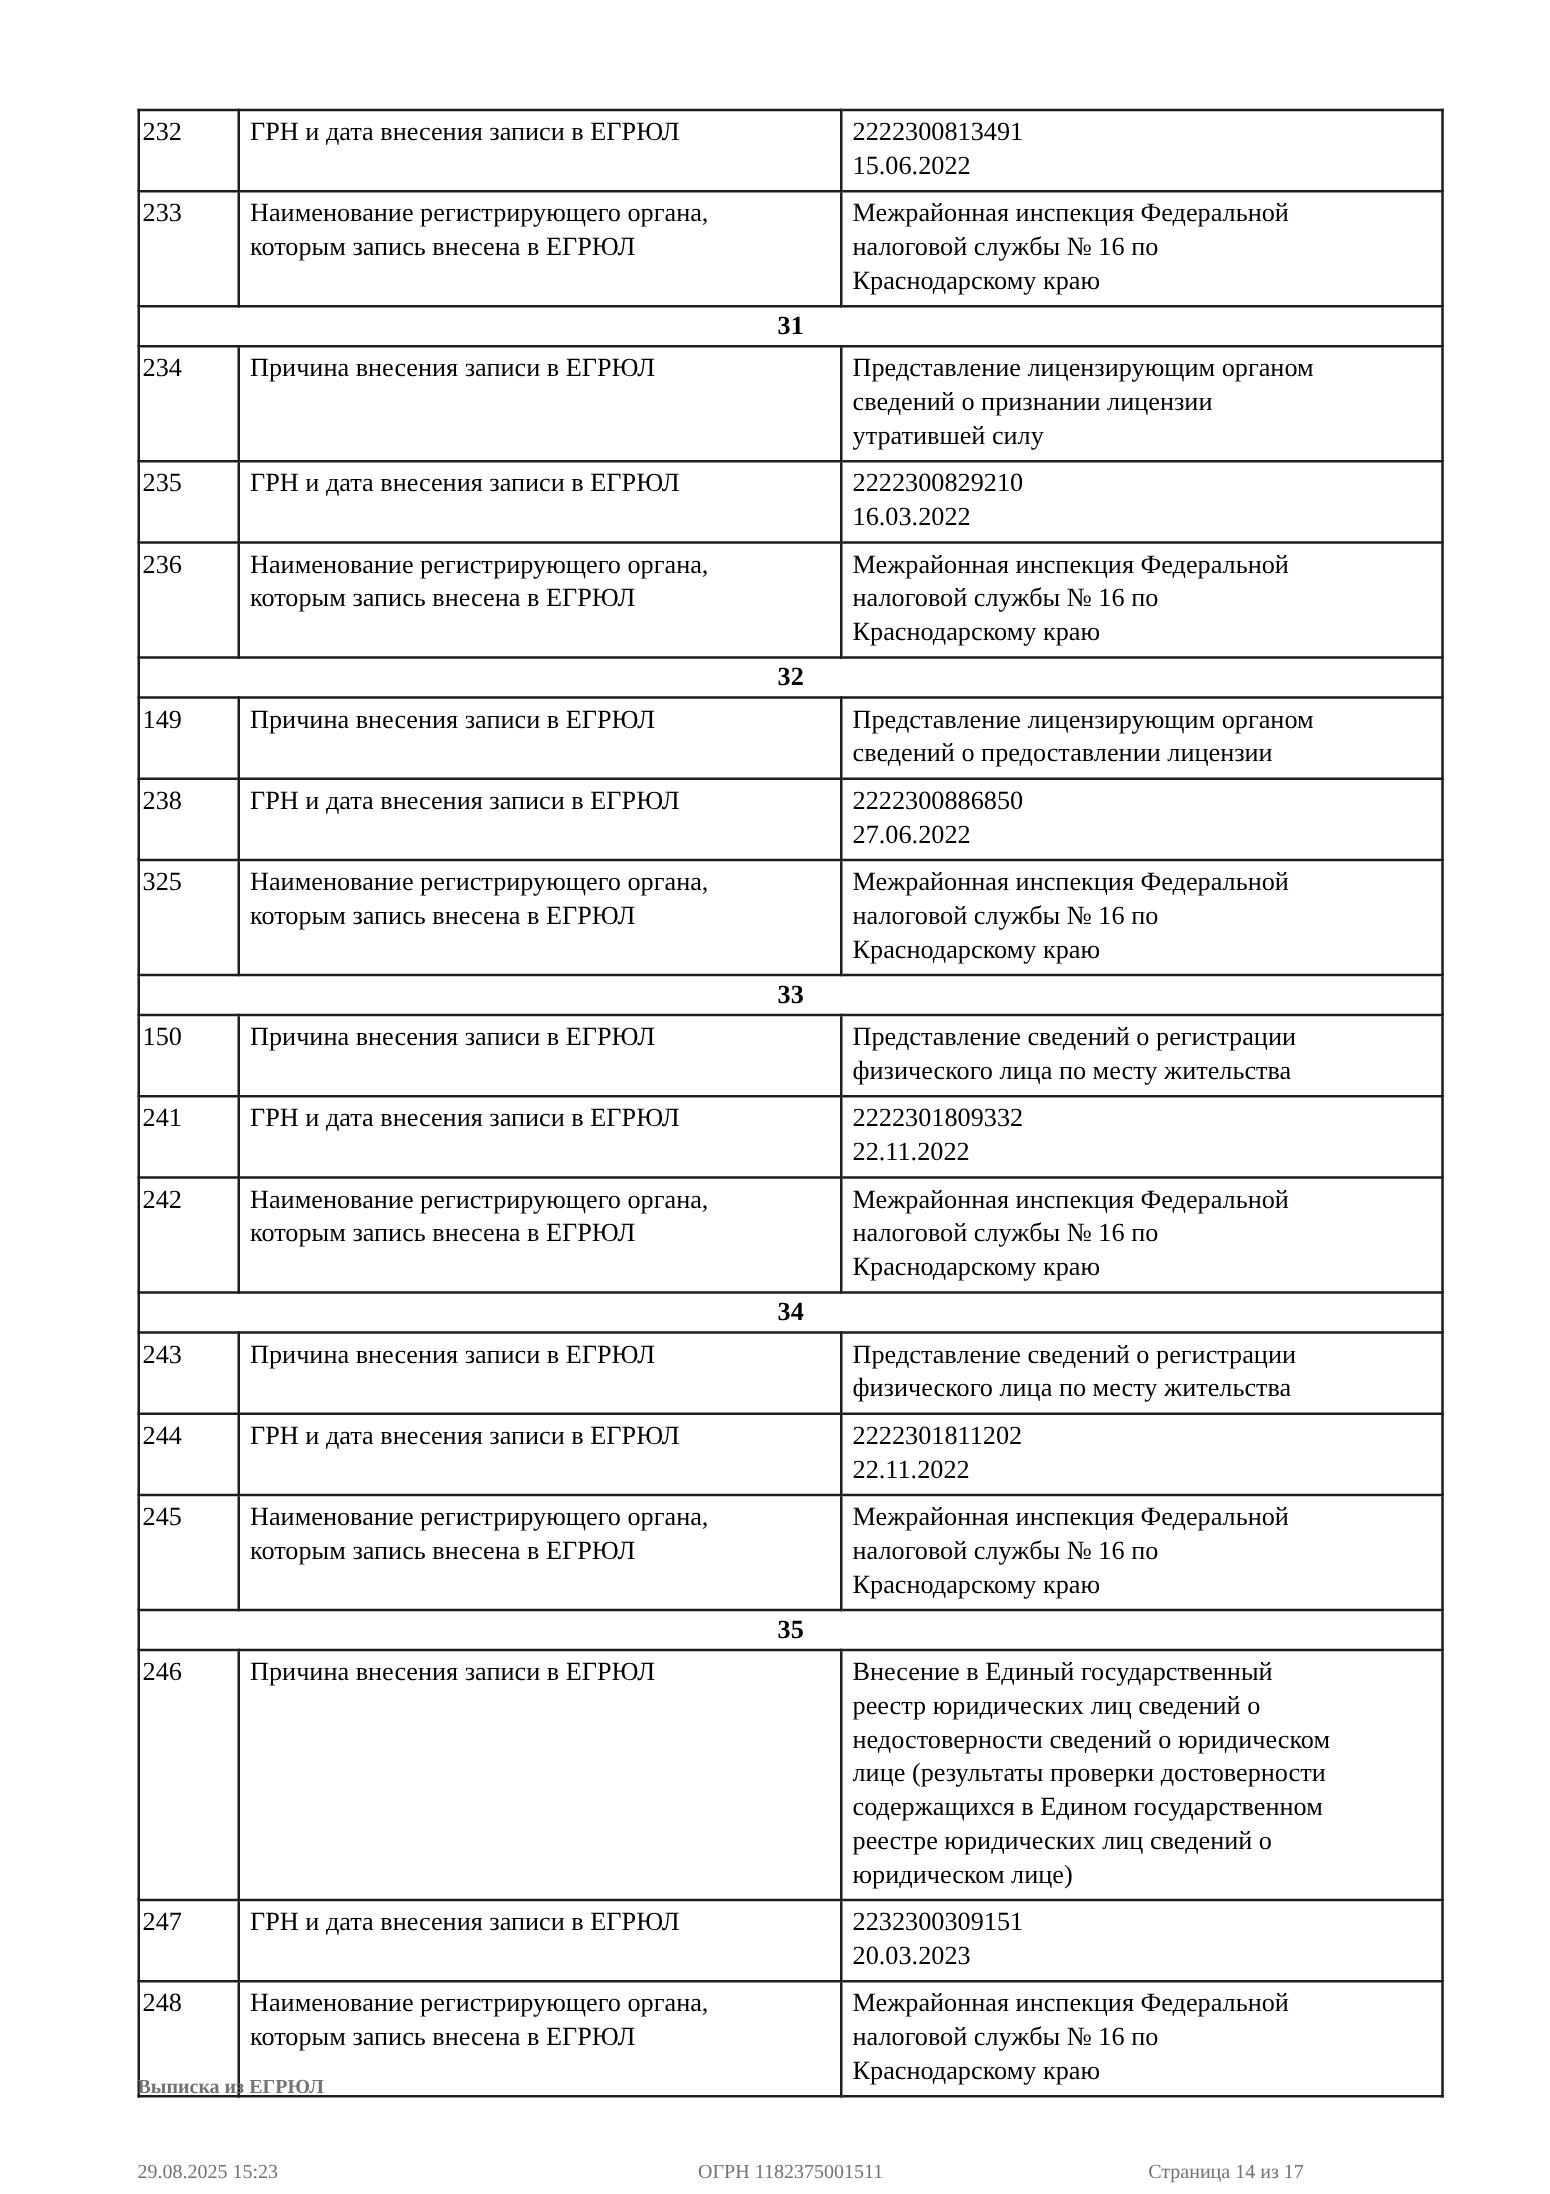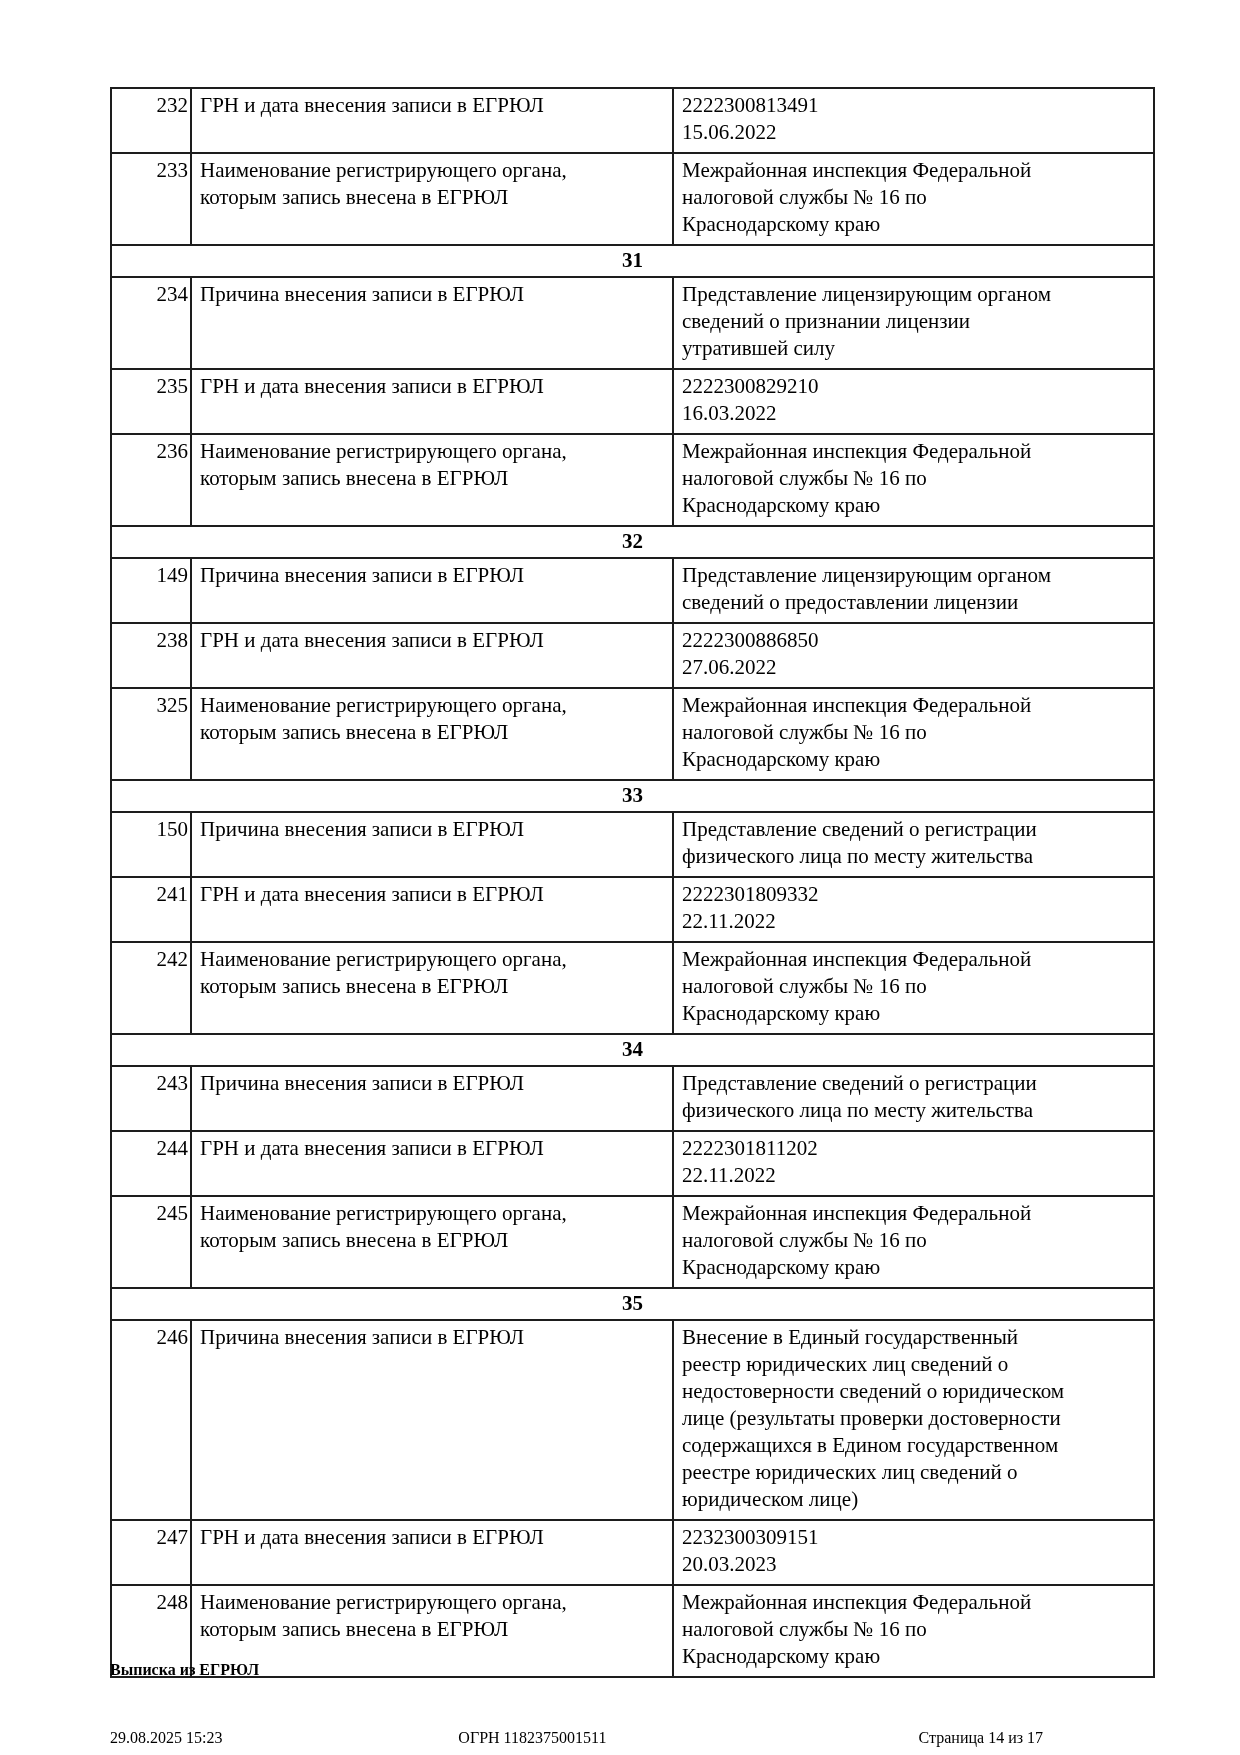--- a/index.html
+++ b/index.html
@@ -26,51 +26,51 @@
   .doc-table td {
     border: 2px solid #1d1d1d;
     vertical-align: top;
     font-size: 21px;
     line-height: 27px;
     padding: 3px 8px 6px 8px;
     white-space: pre-line;
     overflow: hidden;
   }
   .doc-table td.num {
-    text-align: right;
+    text-align: left;
     padding-left: 2px;
     padding-right: 2px;
   }
   .doc-table td.section {
     text-align: center;
     font-weight: bold;
     padding-top: 1px;
     padding-bottom: 2px;
   }
   .page-footer {
     position: absolute;
     left: 110px;
     top: 1659px;
     width: 1045px;
     font-size: 16px;
     line-height: 21px;
-    color: #000000;
+    color: #737373;
   }
   .page-footer .footer-title {
     font-weight: bold;
   }
   .page-footer .footer-line2 {
     display: flex;
     margin-top: 47px;
   }
   .page-footer .footer-line2 span {
     flex: 1 1 0;
   }
   .page-footer .footer-ogrn {
-    text-align: left;
+    text-align: center;
   }
   .page-footer .footer-page {
     text-align: center;
   }
 </style>
 </head>
 <body>
 
 <table class="doc-table">
   <colgroup>

